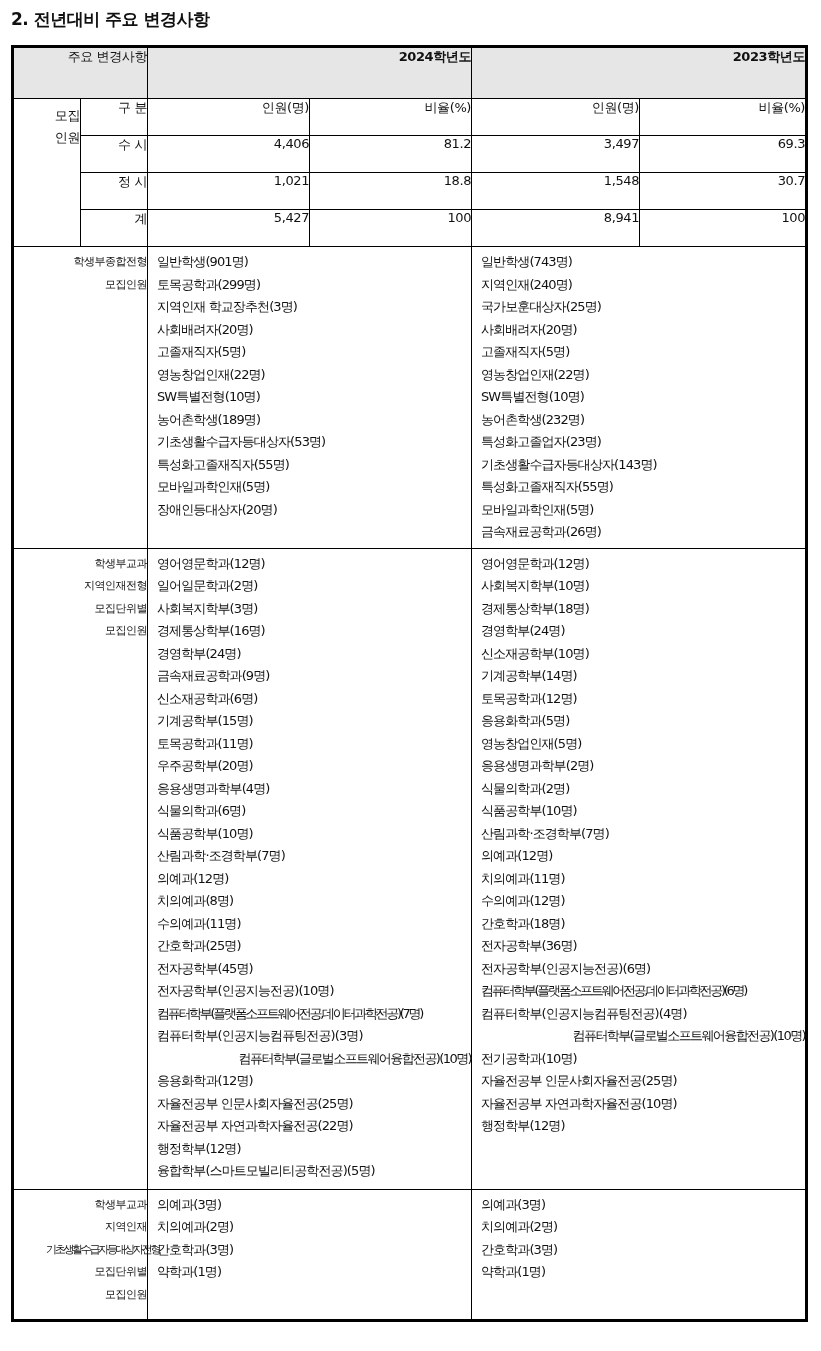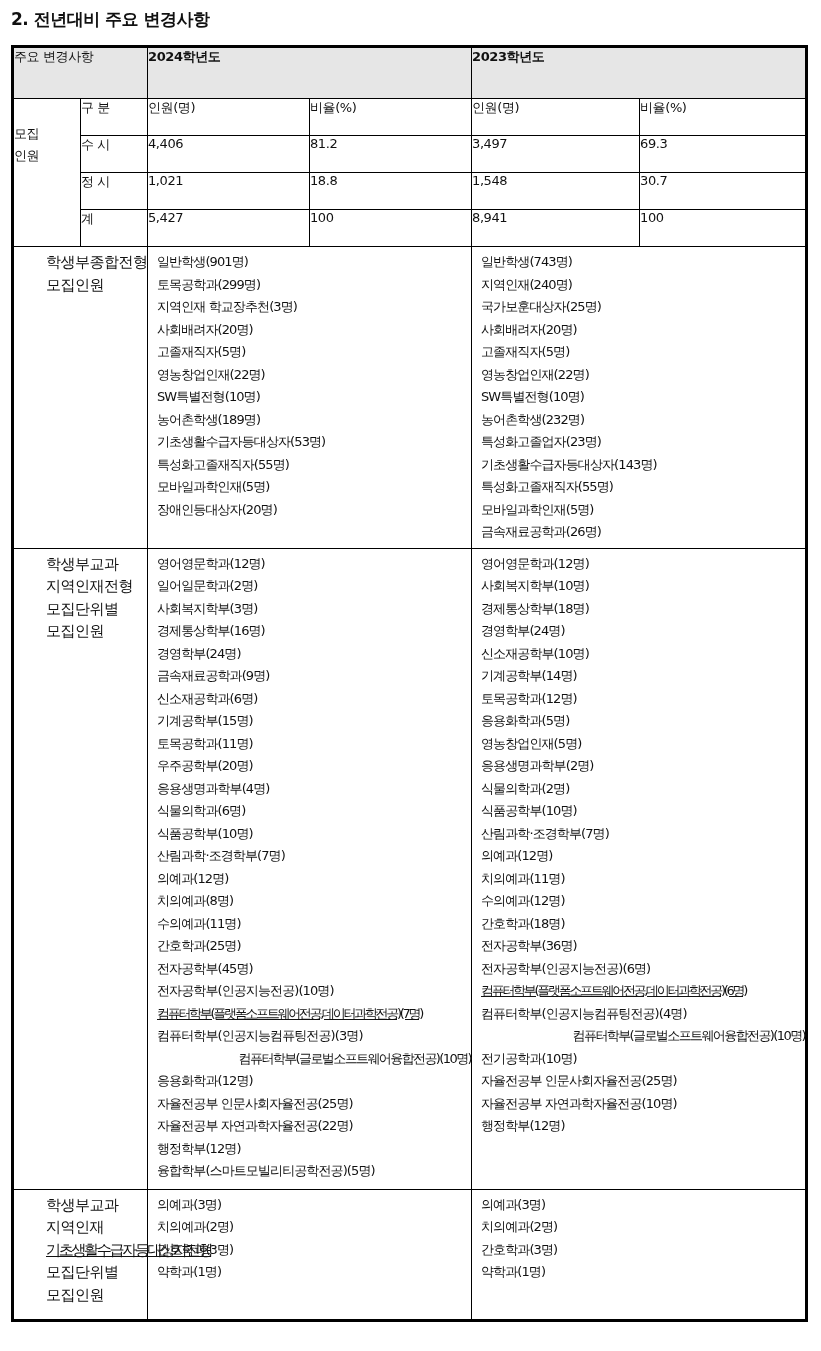--- a/index.html
+++ b/index.html
@@ -18,32 +18,32 @@
     position: absolute; left: 11px; top: 45px;
     width: 796px; border-collapse: collapse;
     border: 3px solid #000;
     table-layout: fixed;
     font-size: 13px;
   }
   table.main td {
     border: 1px solid #000;
     padding: 0;
     vertical-align: top;
-    text-align: left;
+    text-align: right;
     letter-spacing: -0.4px;
   }
   .hdr td { background: #e6e6e6; font-weight: bold; font-size: 13px; height: 50px; padding-top: 7px; }
   .hdr td.lbl { font-weight: normal; }
   .num td { height: 36px; padding-top: 7px; }
-  .num td.stack { padding-top: 24px; line-height: 22px; }
+  .num td.stack { padding-top: 6px; line-height: 22px; }
   .list-cell { text-align: left !important; padding: 4px 0 4px 9px !important; }
   .list-cell div { line-height: 22.5px; height: 22.5px; white-space: nowrap; font-size: 13px; letter-spacing: -0.9px; }
   .cat-cell { padding-top: 4px !important; }
-  .cat-cell div { line-height: 22.5px; height: 22.5px; white-space: nowrap; font-size: 15px; letter-spacing: -0.5px; padding-left: 32px; }
-  .squeeze { letter-spacing: -2.3px !important; text-decoration: underline; }
+  .cat-cell div { line-height: 22.5px; height: 22.5px; white-space: nowrap; font-size: 11px; letter-spacing: -0.5px; padding-left: 32px; }
+  .squeeze { letter-spacing: -2.3px !important; }
   .squeeze2 { letter-spacing: -1.6px !important; text-align: right; }
 </style>
 </head>
 <body>
 
 <div class="title">2. 전년대비 주요 변경사항</div>
 
 <table class="main">
   <colgroup>
     <col style="width:68px">

